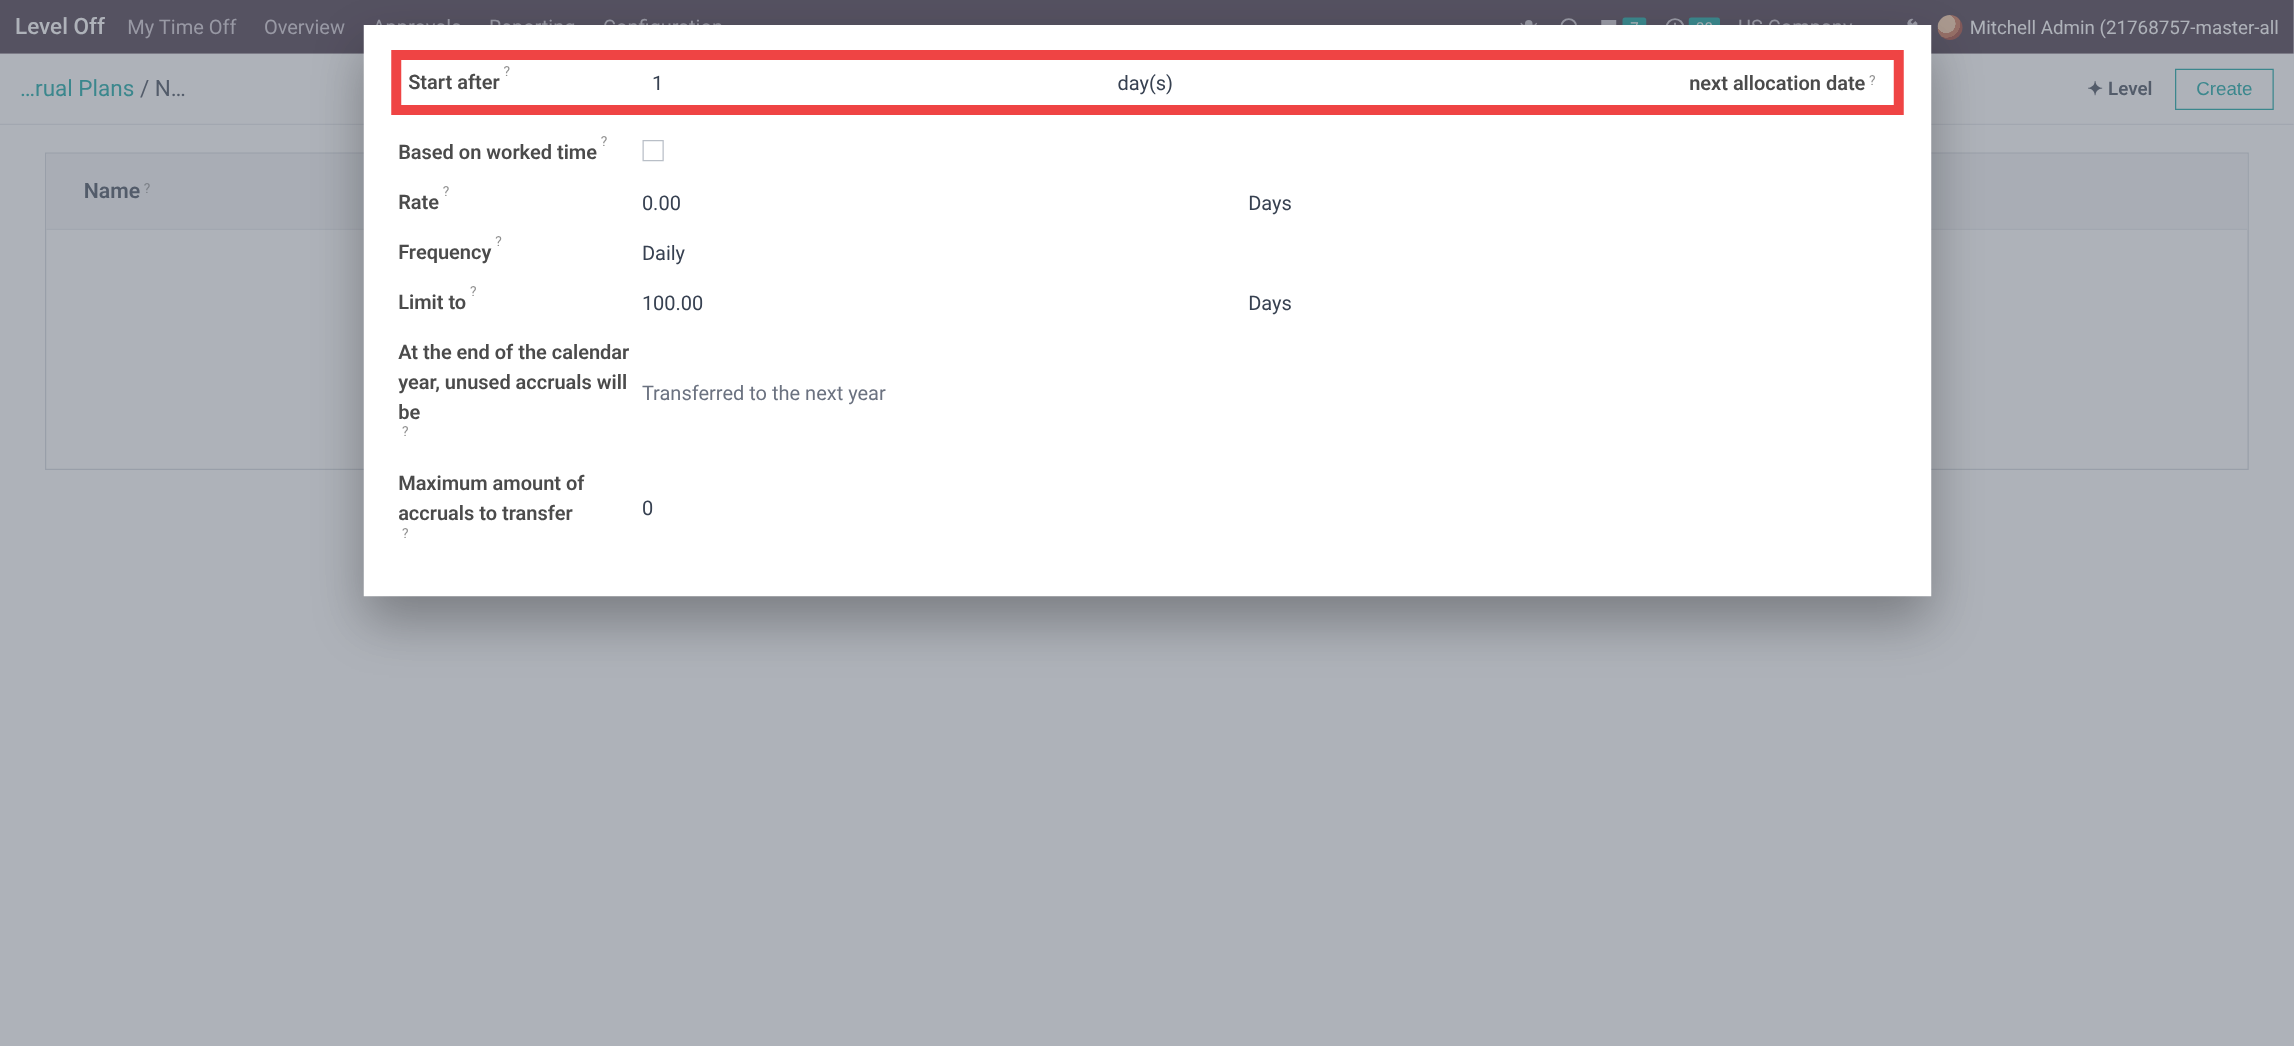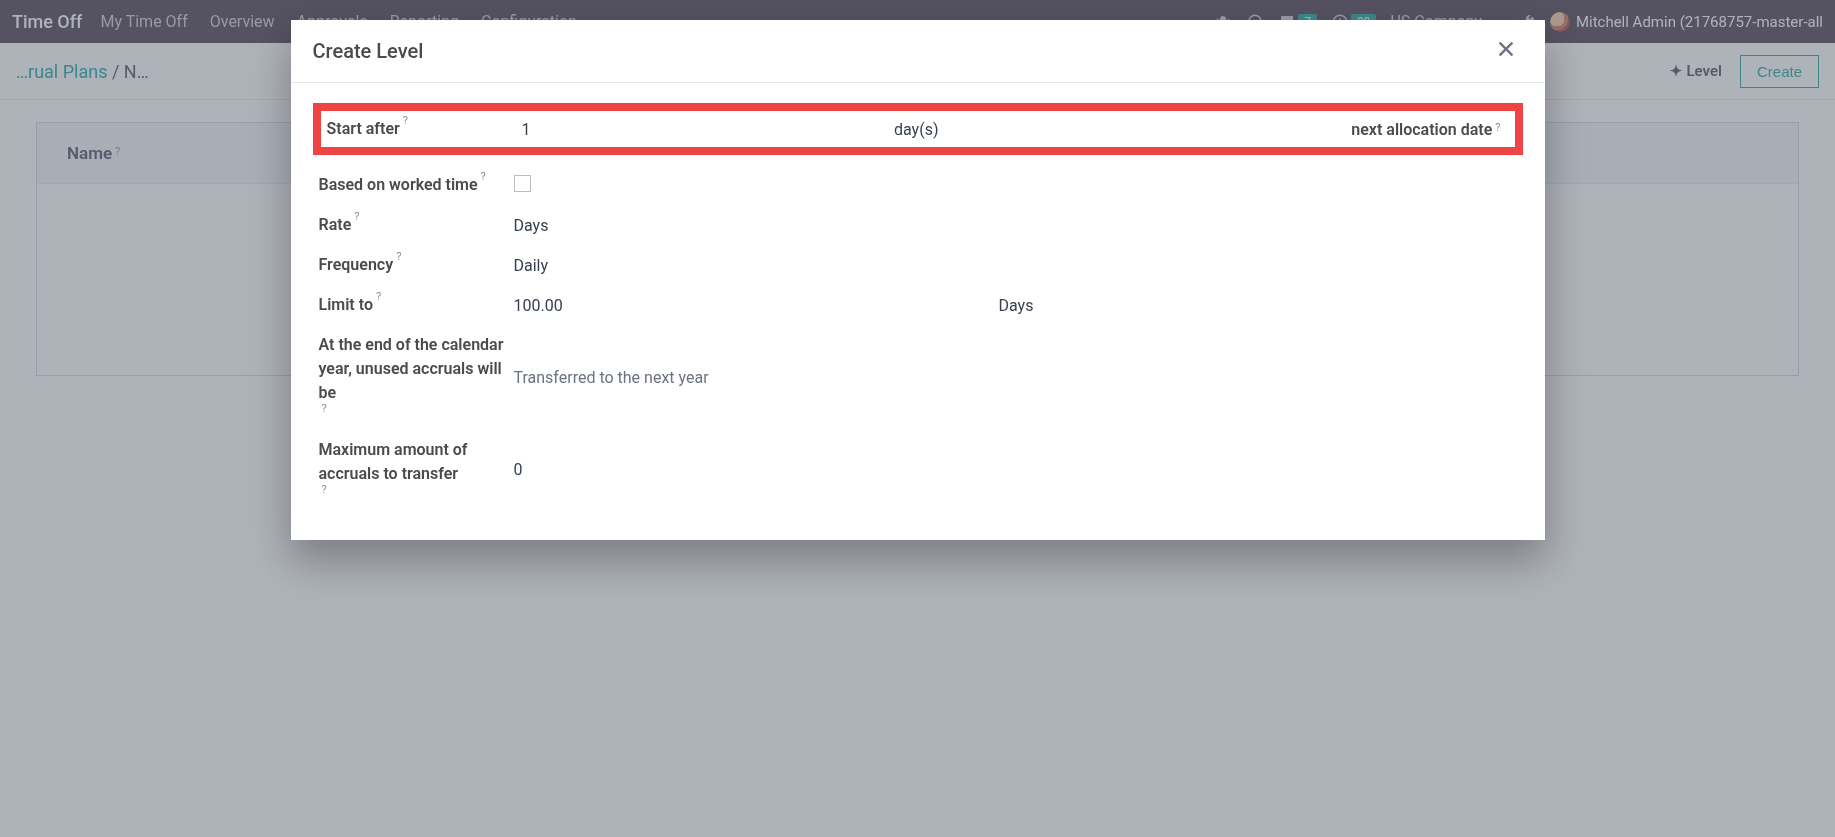--- a/index.html
+++ b/index.html
@@ -154,21 +154,21 @@
   .btn-link {
     background: transparent; border: none; color: #00877f;
     padding: 10px 12px; font-size: 15px; font-weight: 600; cursor: pointer;
     letter-spacing: 0.3px;
   }
 </style>
 </head>
 <body>
 
 <div class="topbar">
-  <div class="brand">Time Off</div>
+  <div class="brand">Level Off</div>
   <div class="nav-item">My Time Off</div>
   <div class="nav-item">Overview</div>
   <div class="nav-item">Approvals</div>
   <div class="nav-item">Reporting</div>
   <div class="nav-item">Configuration</div>
   <div class="spacer"></div>
   <div class="right">
     <span class="icon">
       <svg viewBox="0 0 24 24" fill="currentColor">
           <path d="M12 4a4 4 0 014 4v1h2l2-2 1 1-2 2v2h2v2h-2v2l2 2-1 1-2-2h-2v1a4 4 0 01-8 0v-1H6l-2 2-1-1 2-2v-2H3v-2h2v-2L3 8l1-1 2 2h2V8a4 4 0 014-4z"></path>
@@ -226,28 +226,20 @@
     <div class="bg-card-body">
       <div class="msg">No r…</div>
       <div class="addbtn">A…</div>
     </div>
   </div>
 </div>
 
 <div class="backdrop"></div>
 
 <div class="modal">
-  <div class="modal-header">
-    <div class="modal-title">Create Level</div>
-    <div class="modal-close">
-      <svg viewBox="0 0 24 24" fill="none" stroke="currentColor" stroke-width="2.5">
-          <path d="M5 5l14 14M19 5L5 19"></path>
-        </svg>
-    </div>
-  </div>
 
   <div class="modal-body">
 
     <div class="highlight-row">
       <div class="lbl">
           <span>Start after</span>
           <span class="sup">?</span>
         </div>
       <div class="col-a"><span class="val-strong">1</span></div>
       <div class="col-b"><span class="val-strong">day(s)</span></div>
@@ -262,20 +254,21 @@
           <span class="sup">?</span>
         </div>
       <div><span class="checkbox"></span></div>
     </div>
 
     <div class="form-row">
       <div class="lbl">
           <span>Rate</span>
           <span class="sup">?</span>
         </div>
+      <div class="col-b"><span class="val-strong">0.00</span></div>
       <div class="col-b2"><span class="val-strong">Days</span></div>
     </div>
 
     <div class="form-row">
       <div class="lbl">
           <span>Frequency</span>
           <span class="sup">?</span>
         </div>
       <div><span class="val-strong">Daily</span></div>
     </div>

